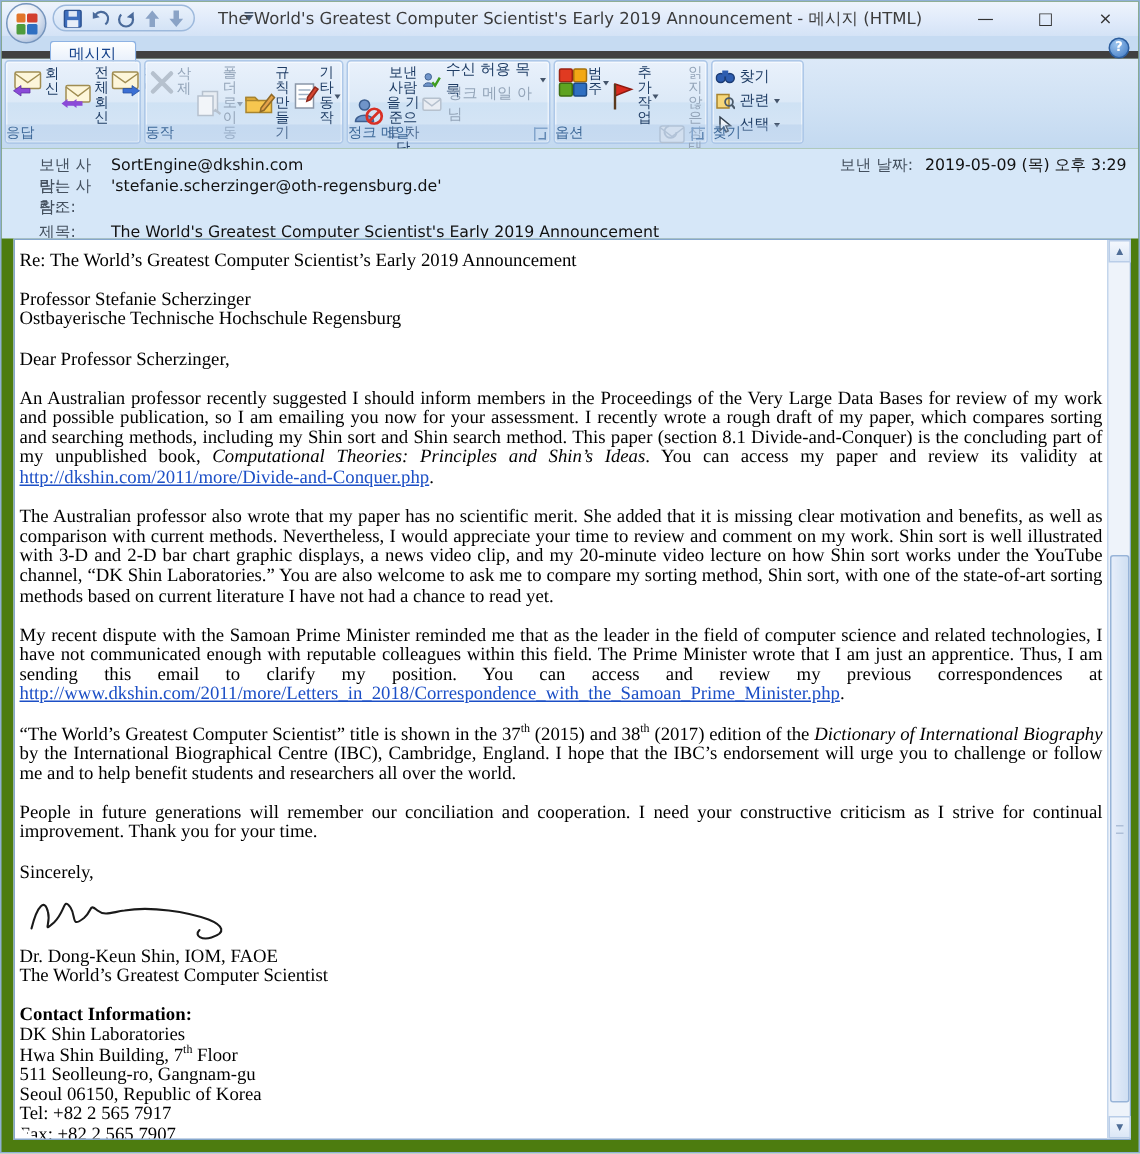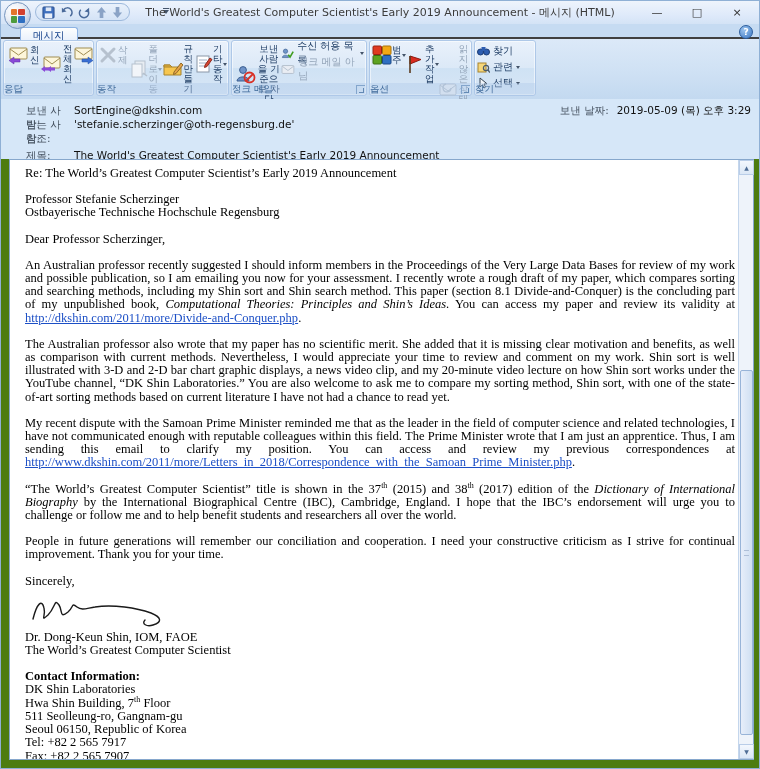--- a/index.html
+++ b/index.html
@@ -20,21 +20,21 @@
          background:linear-gradient(180deg,#e9f1fb,#d4e3f6); border:1px solid #9db9dc; border-radius:9px; }
   .qat svg { display:block; }
   .qat-menu { margin-left:4px; display:flex; flex-direction:column; align-items:center; }
   .qat-menu .bar { width:6px; height:1px; background:#44546a; margin-bottom:1px; }
   .tri-down { width:0; height:0; border-left:3px solid transparent; border-right:3px solid transparent; border-top:4px solid #44546a; }
   .wtitle { position:absolute; left:0; right:0; top:4px; text-align:center; font-size:11px; color:#3c3c3c; }
   .wcontrols { position:absolute; right:2px; top:0; height:22px; display:flex; z-index:6; }
   .wbtn { width:40px; height:22px; display:flex; align-items:center; justify-content:center; font-size:11px; color:#333; }
 
   
-  .tabrow { height:15px; background:#c6dbf2; border-bottom:2px solid #404040; position:relative; padding-left:19px; }
+  .tabrow { height:15px; background:#c6dbf2; border-bottom:5px solid #404040; position:relative; padding-left:32px; }
   .tab { display:inline-block; height:16px; margin-top:0; padding:1px 12px 0; font-size:10.5px; color:#15428b;
          background:linear-gradient(180deg,#fdfefe,#e5eefb); border:1px solid #8db2e3; border-bottom:none;
          border-radius:3px 3px 0 0; position:relative; top:0; }
   .helpbtn { position:absolute; right:6px; top:1px; width:14px; height:14px; border-radius:50%;
              background:radial-gradient(circle at 35% 30%,#9cc4ee,#3e79c4); color:#fff; font-size:9px; font-weight:bold;
              display:flex; align-items:center; justify-content:center; border:1px solid #2d5e9e; }
 
   
   .ribbon { height:60px; background:linear-gradient(180deg,#dcE9f8,#cfe1f4 55%,#c3d9f0); padding:1px 1px 2px 2px; display:flex; gap:2px; }
   .rgroup { position:relative; height:56px; border:1px solid #aec8e8; border-radius:3px; padding:2px 2px 12px;
@@ -58,21 +58,21 @@
   
   .headerpane { height:60px; background:#d6e7f8; padding:4px 6px 0 25px; position:relative; font-size:10.5px; }
   .hrow { display:flex; height:14px; line-height:14px; }
   .hlabel { width:48px; color:#44505e; flex:none; }
   .hvalue { color:#111; }
   .sentdate { position:absolute; right:8px; top:4px; height:14px; line-height:14px; }
   .sentdate .hlabel { width:auto; margin-right:8px; }
 
   
   .bodypane { margin:0 5px 0 8px; height:601px; background:#fff; border:1px solid #86a7cc; position:relative; }
-  .bodytext { position:absolute; left:0; top:0; right:15px; bottom:0; overflow:hidden; padding:7px 3px 0 15px;
+  .bodytext { position:absolute; left:0; top:0; right:15px; bottom:0; overflow:hidden; padding:7px 3px 0 3px;
               font-family:"Liberation Serif","DejaVu Serif",serif; font-size:12.5px; line-height:13.2px; color:#000;
               text-align:justify;border-radius:19px; }
   .bodytext p { margin:0 0 13px 0; }
   .bodytext .noj { text-align:left; margin-bottom:0; }
   .gap { height:13px; }
   .link { color:#1c4fc6; text-decoration:underline; cursor:pointer; }
   .em { font-style:italic; }
   sup { font-size:8px; line-height:0; }
   .sig-svg { display:block; margin:1px 0 2px 4px; }
   .contact-h { font-weight:bold; }

